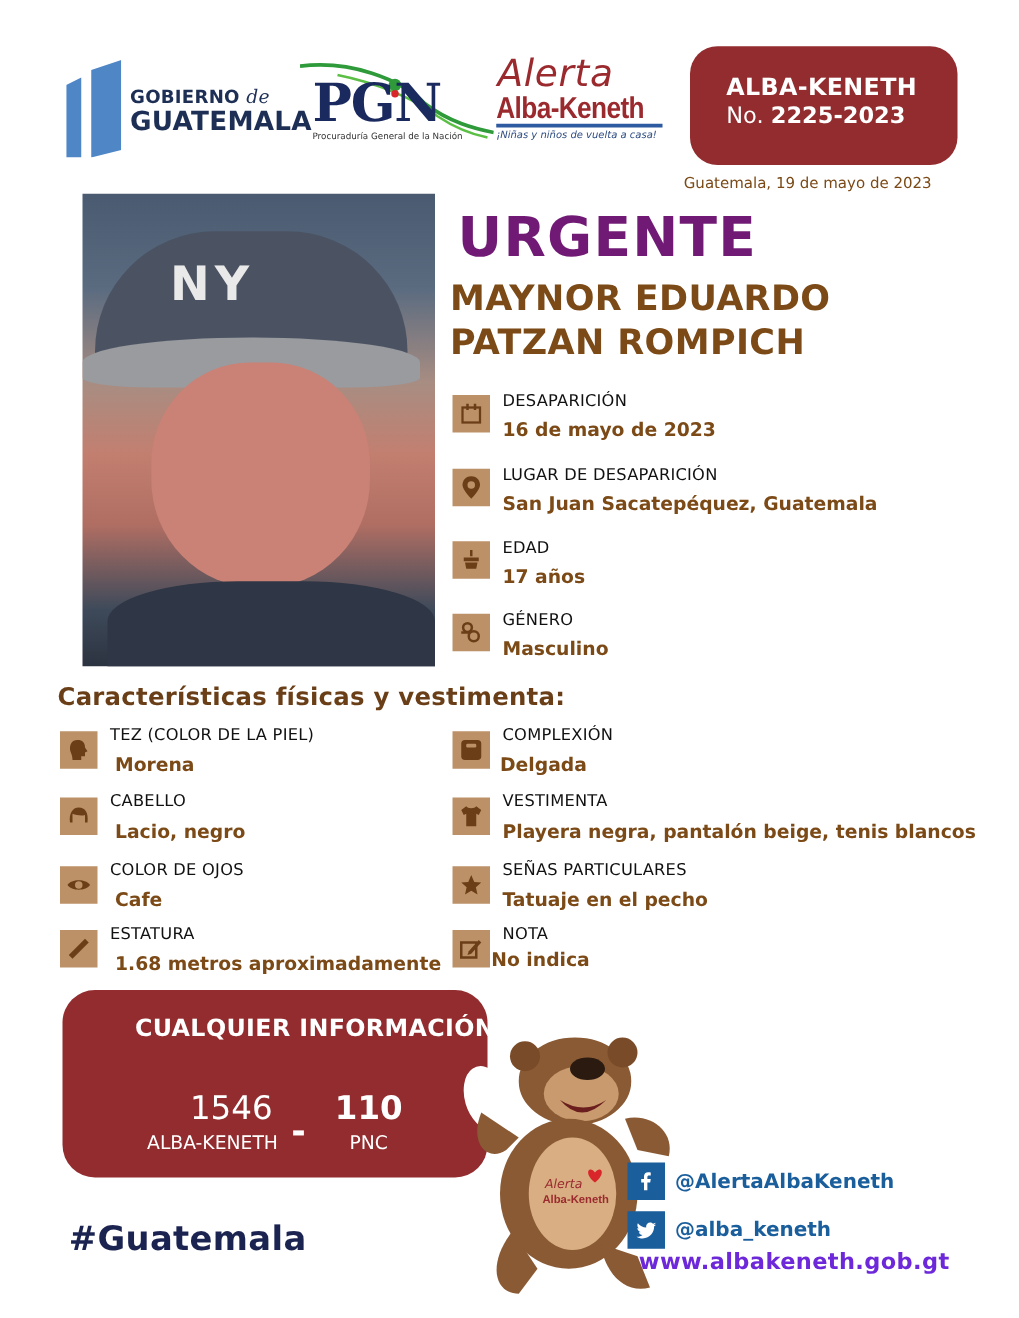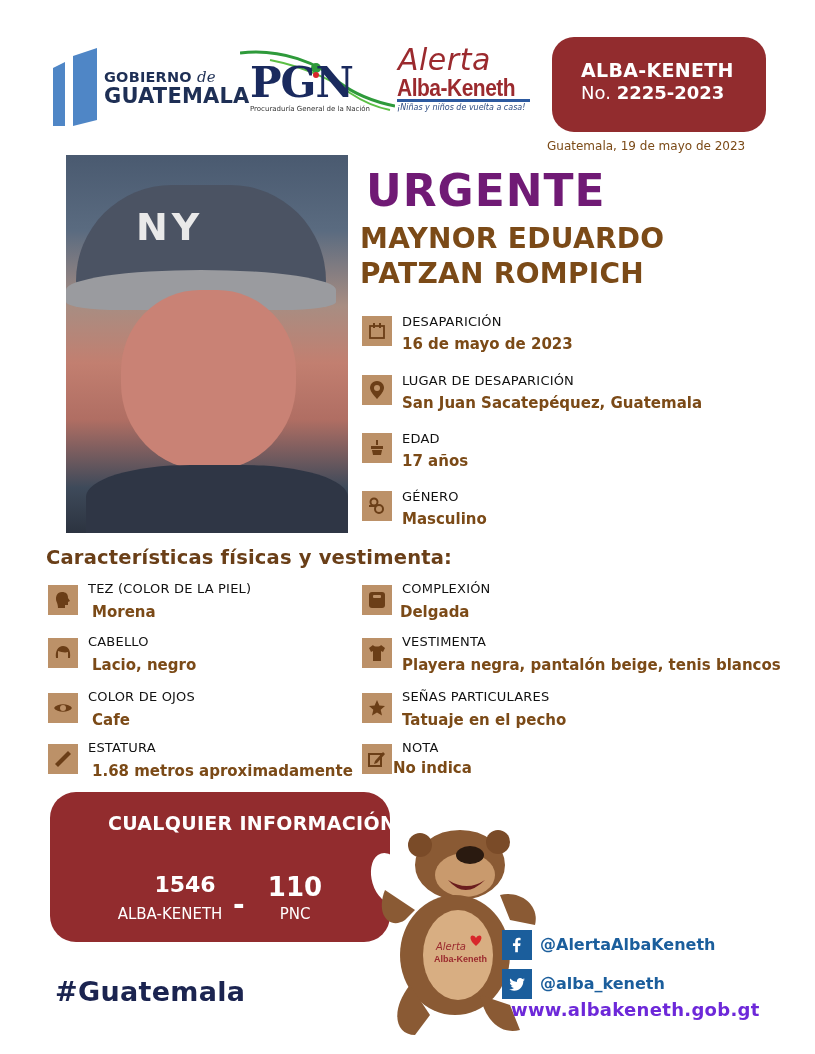--- a/index.html
+++ b/index.html
@@ -52,21 +52,21 @@
 
   .char-row { position: absolute; }
   .char-row .icon-box { top: 4px; }
   .char-row .label { left: 40px; top: 0; }
   .char-row .value { left: 44px; top: 22px; }
 
   
   .contact { left: 50px; top: 792px; width: 340px; height: 150px; background: #922c2e; border-radius: 26px; color: #fff; text-align: center; }
   .contact .c1 { position: absolute; left: 0; width: 404px; top: 20px; font-size: 19px; font-weight: bold; letter-spacing: 0.3px; }
   .contact .c2 { position: absolute; left: 0; width: 340px; top: 43px; font-size: 19px; font-weight: bold; letter-spacing: 0.3px; }
-  .contact .n1 { position: absolute; left: 80px; top: 80px; width: 110px; text-align: center; font-size: 22px; font-weight: bold; }
+  .contact .n1 { position: absolute; left: 80px; top: 80px; width: 110px; text-align: center; font-size: 26px; font-weight: normal; }
   .contact .s1 { position: absolute; left: 30px; top: 113px; width: 180px; text-align: center; font-size: 15px; }
   .contact .dash { position: absolute; left: 183px; top: 96px; font-size: 28px; font-weight: bold; }
   .contact .n2 { position: absolute; left: 210px; top: 80px; width: 70px; text-align: center; font-size: 26px; font-weight: bold; }
   .contact .s2 { position: absolute; left: 210px; top: 113px; width: 70px; text-align: center; font-size: 15px; }
 
   .hashtag { left: 55px; top: 976px; font-size: 27px; font-weight: bold; color: #1b2450; letter-spacing: 0.3px; }
 
   .bear { left: 370px; top: 820px; width: 170px; height: 225px; }
 
   .social { position: absolute; left: 502px; }

